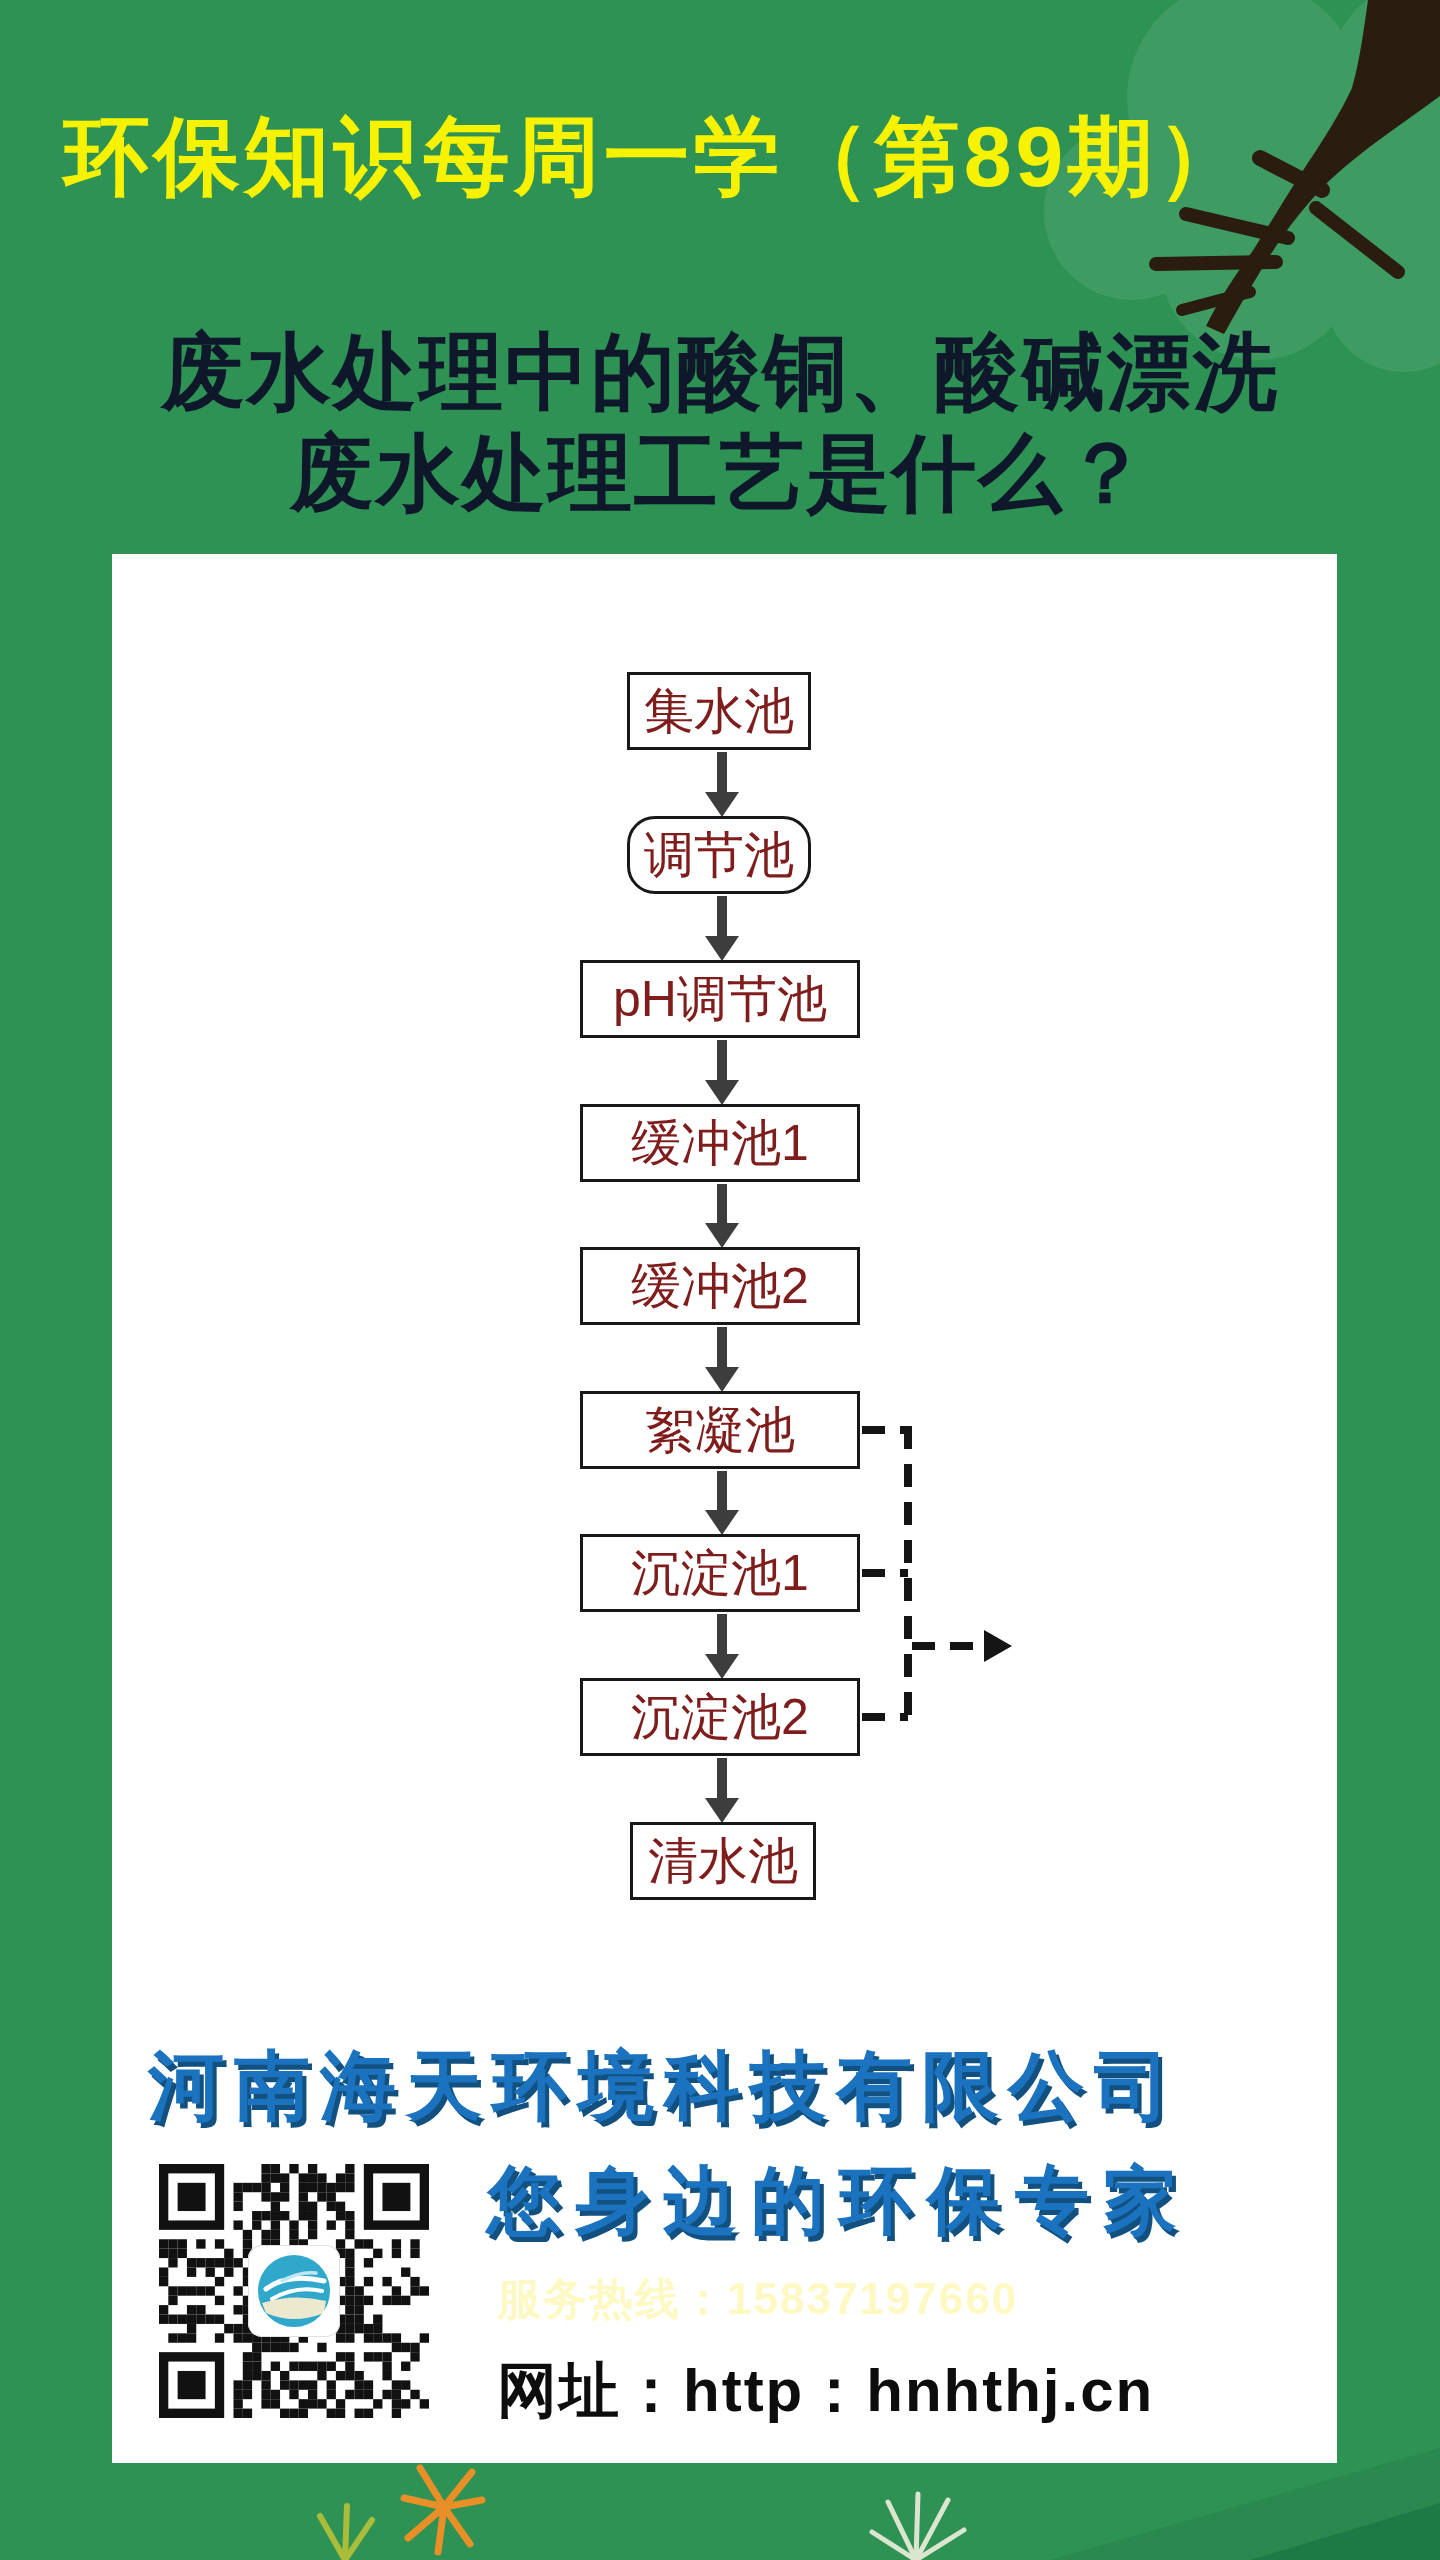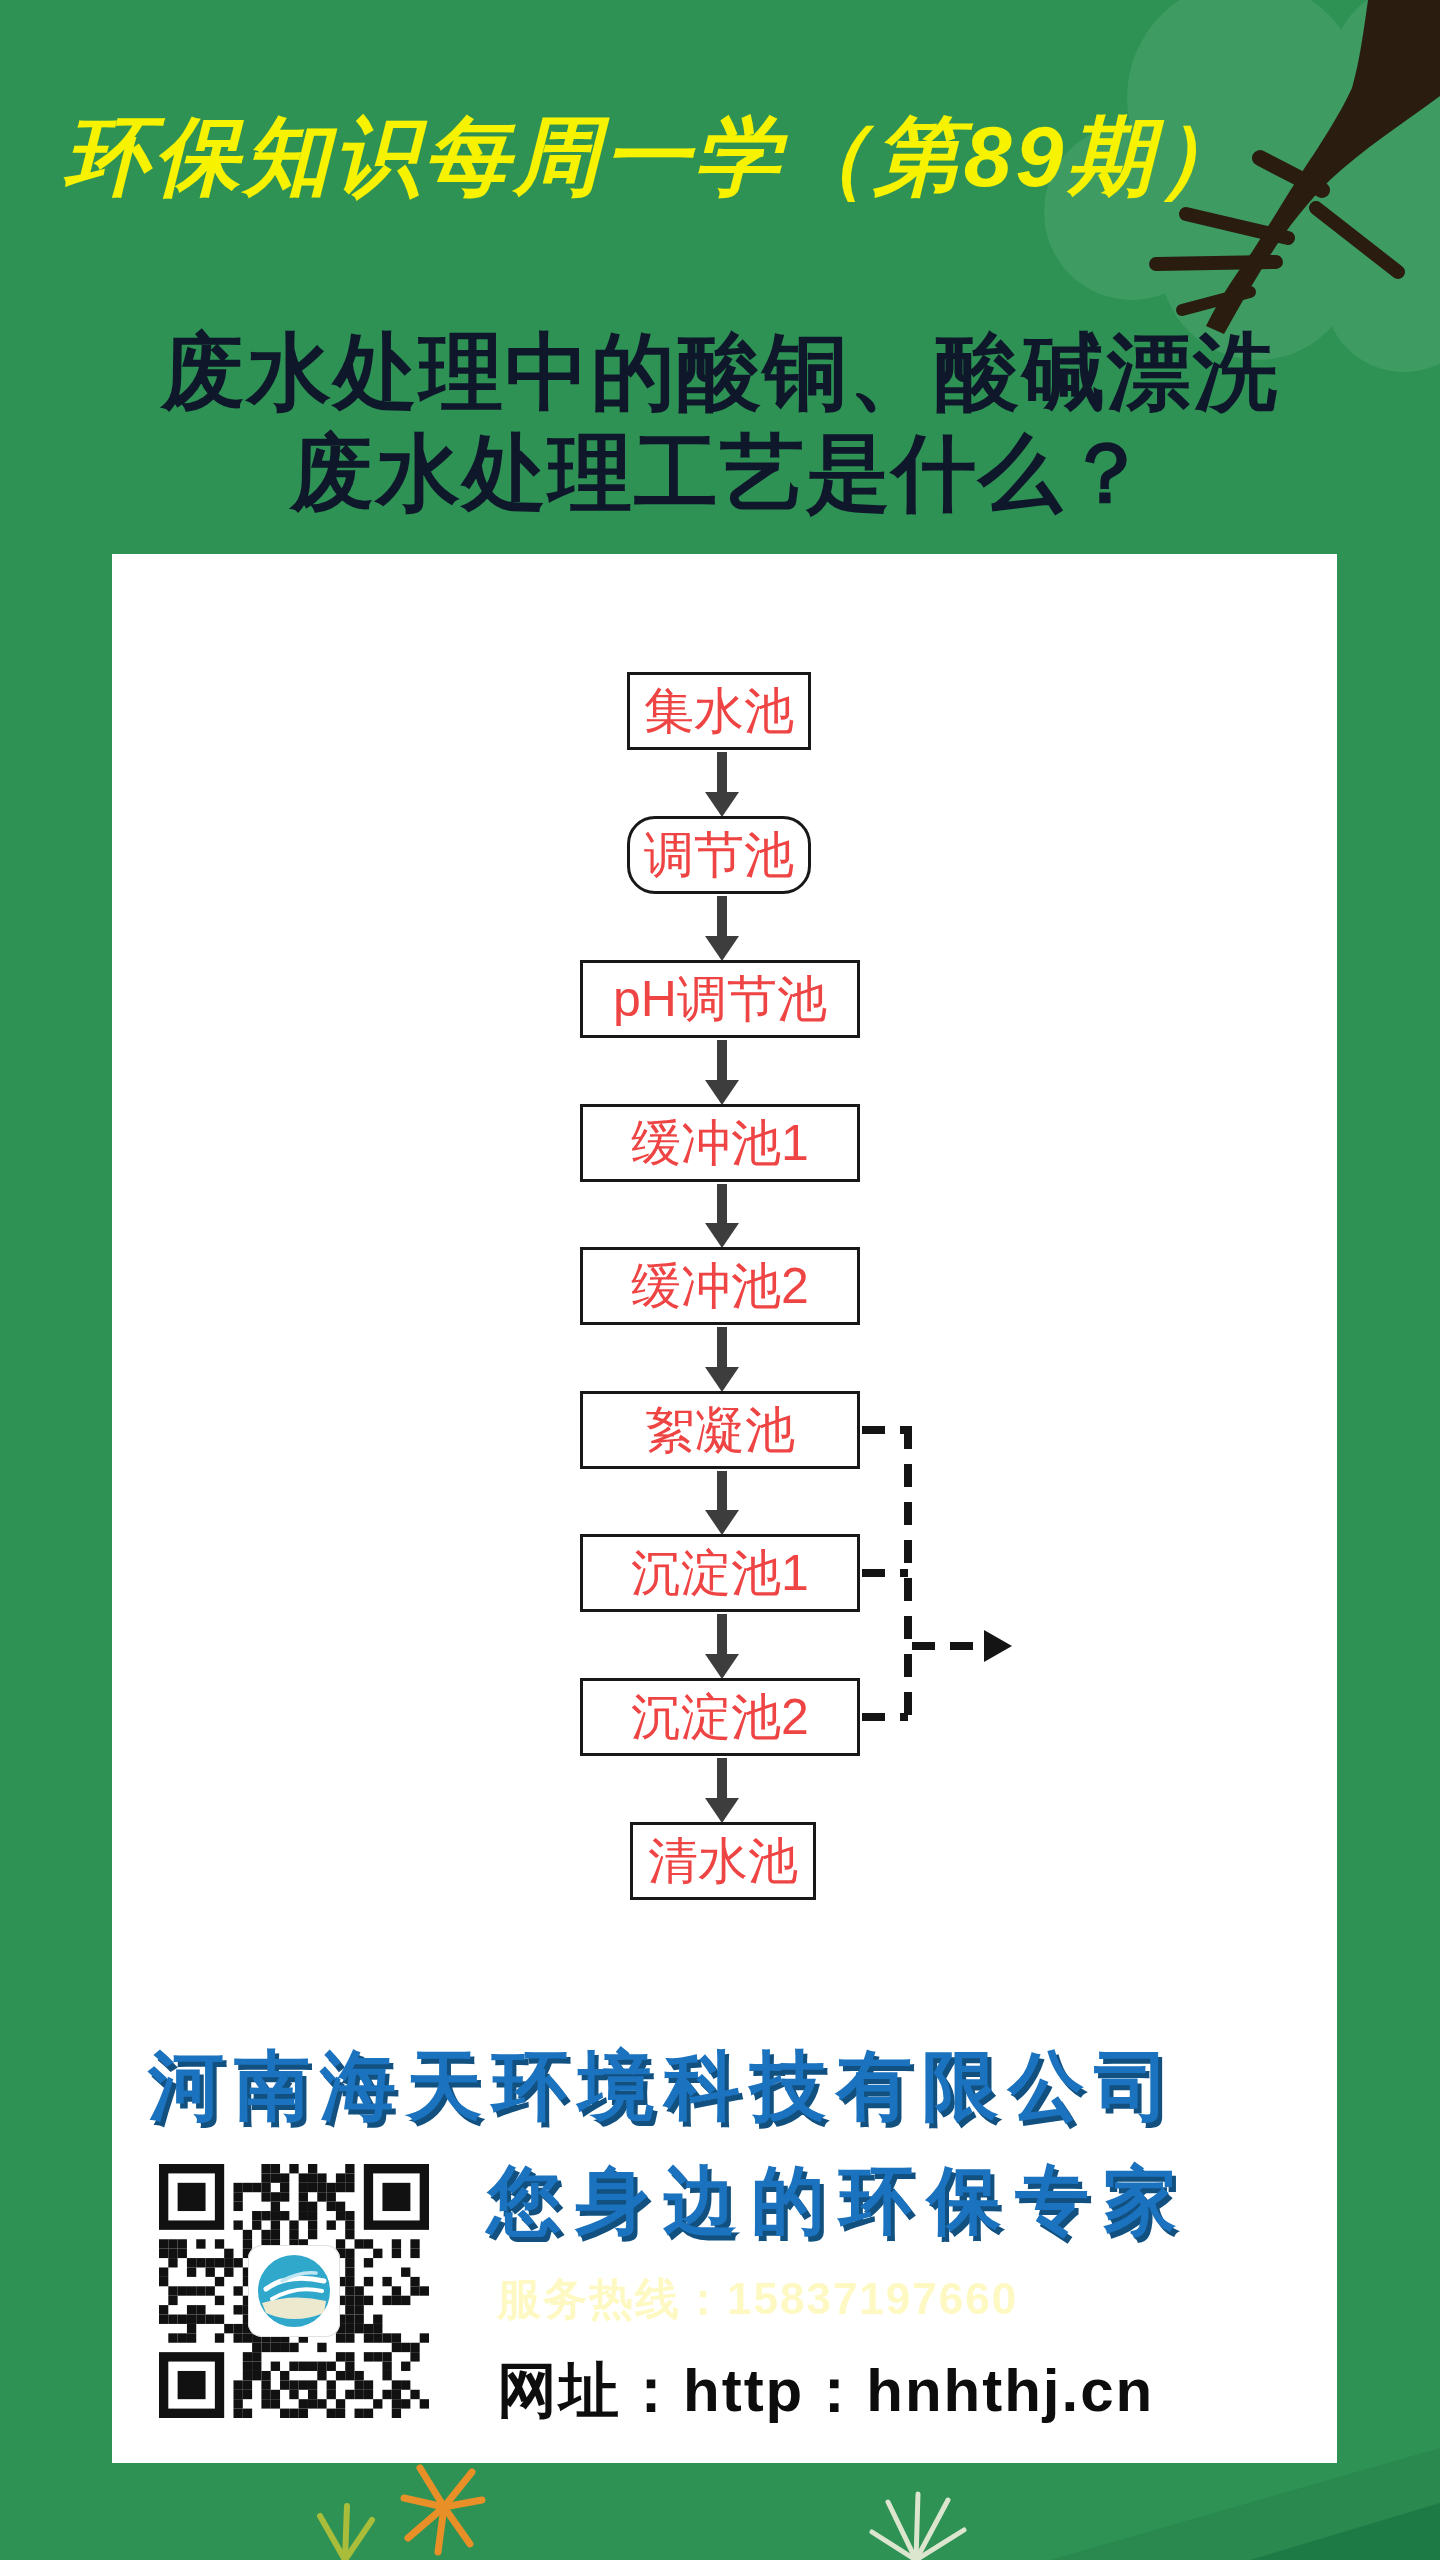--- a/index.html
+++ b/index.html
@@ -4,31 +4,31 @@
 <style>
   html,body{margin:0;padding:0;}
   body{width:1440px;height:2560px;position:relative;overflow:hidden;
        font-family:"Liberation Sans", sans-serif;}
   #poster{position:absolute;inset:0;width:1440px;height:2560px;background:#2D9254;overflow:hidden;}
   
   #deco{position:absolute;left:0;top:0;z-index:0;}
   
   #main-title{position:absolute;left:0;top:104px;width:1311px;text-align:center;
       font-size:86px;line-height:104px;font-weight:700;letter-spacing:4px;
-      color:#F6F200;z-index:2;white-space:nowrap;font-style:italic;}
+      color:#F6F200;z-index:2;white-space:nowrap;}
   #subtitle{position:absolute;left:0;top:322px;width:1440px;text-align:center;
       font-size:84px;line-height:101px;font-weight:700;letter-spacing:2px;
       color:#0f172a;z-index:2;}
   
   #panel{position:absolute;left:112px;top:554px;width:1225px;height:1909px;
       background:#ffffff;z-index:1;}
   
   .flow-box{position:absolute;box-sizing:border-box;background:#fff;
       border:3px solid #181818;display:flex;align-items:center;justify-content:center;
-      font-size:50px;color:#ef4444;z-index:3;white-space:nowrap;}
+      font-size:50px;color:#7f1d1d;z-index:3;white-space:nowrap;}
   .fb-narrow{left:627px;width:184px;height:78px;}
   .fb-wide{left:580px;width:280px;height:78px;}
   #n1{top:672px;} #n2{top:816px;border-radius:28px;} #n3{top:960px;} #n4{top:1104px;}
   #n5{top:1247px;} #n6{top:1391px;} #n7{top:1534px;} #n8{top:1678px;}
   #n9{top:1822px;left:630px;width:186px;}
   #flow-svg{position:absolute;left:0;top:0;z-index:2;}
   #sludge-label{position:absolute;left:1006px;top:1610px;width:200px;z-index:3;
       text-align:center;font-size:47px;line-height:53px;color:#101010;}
   
   #company-name{position:absolute;left:148px;top:2044px;width:1200px;z-index:3;

